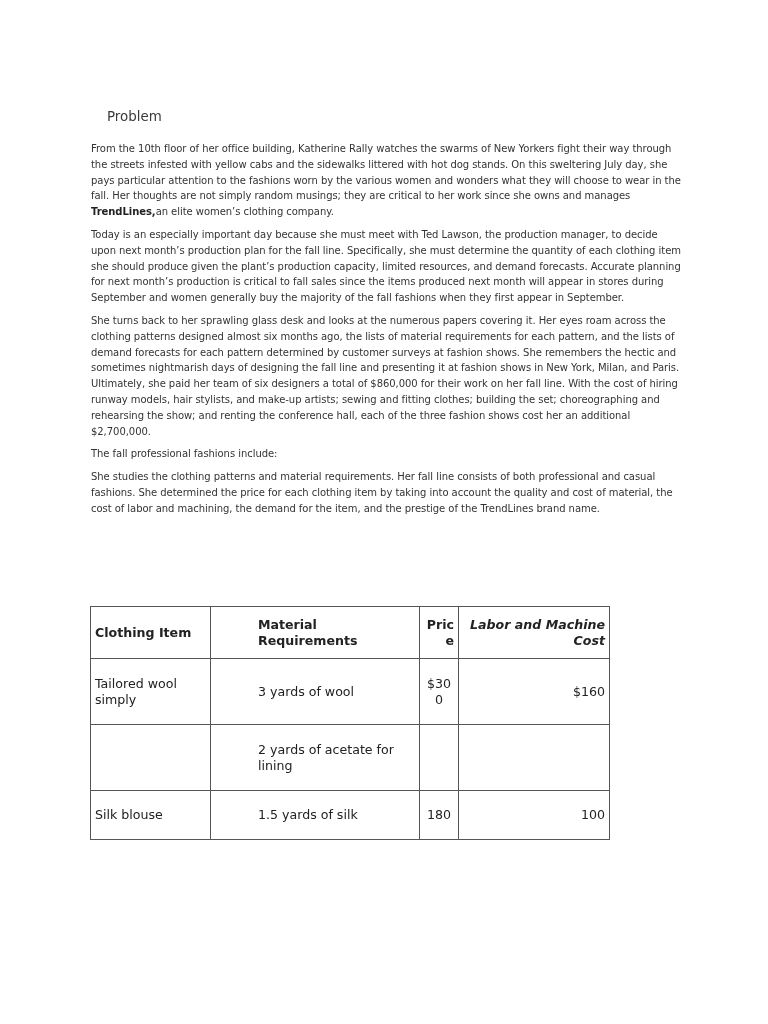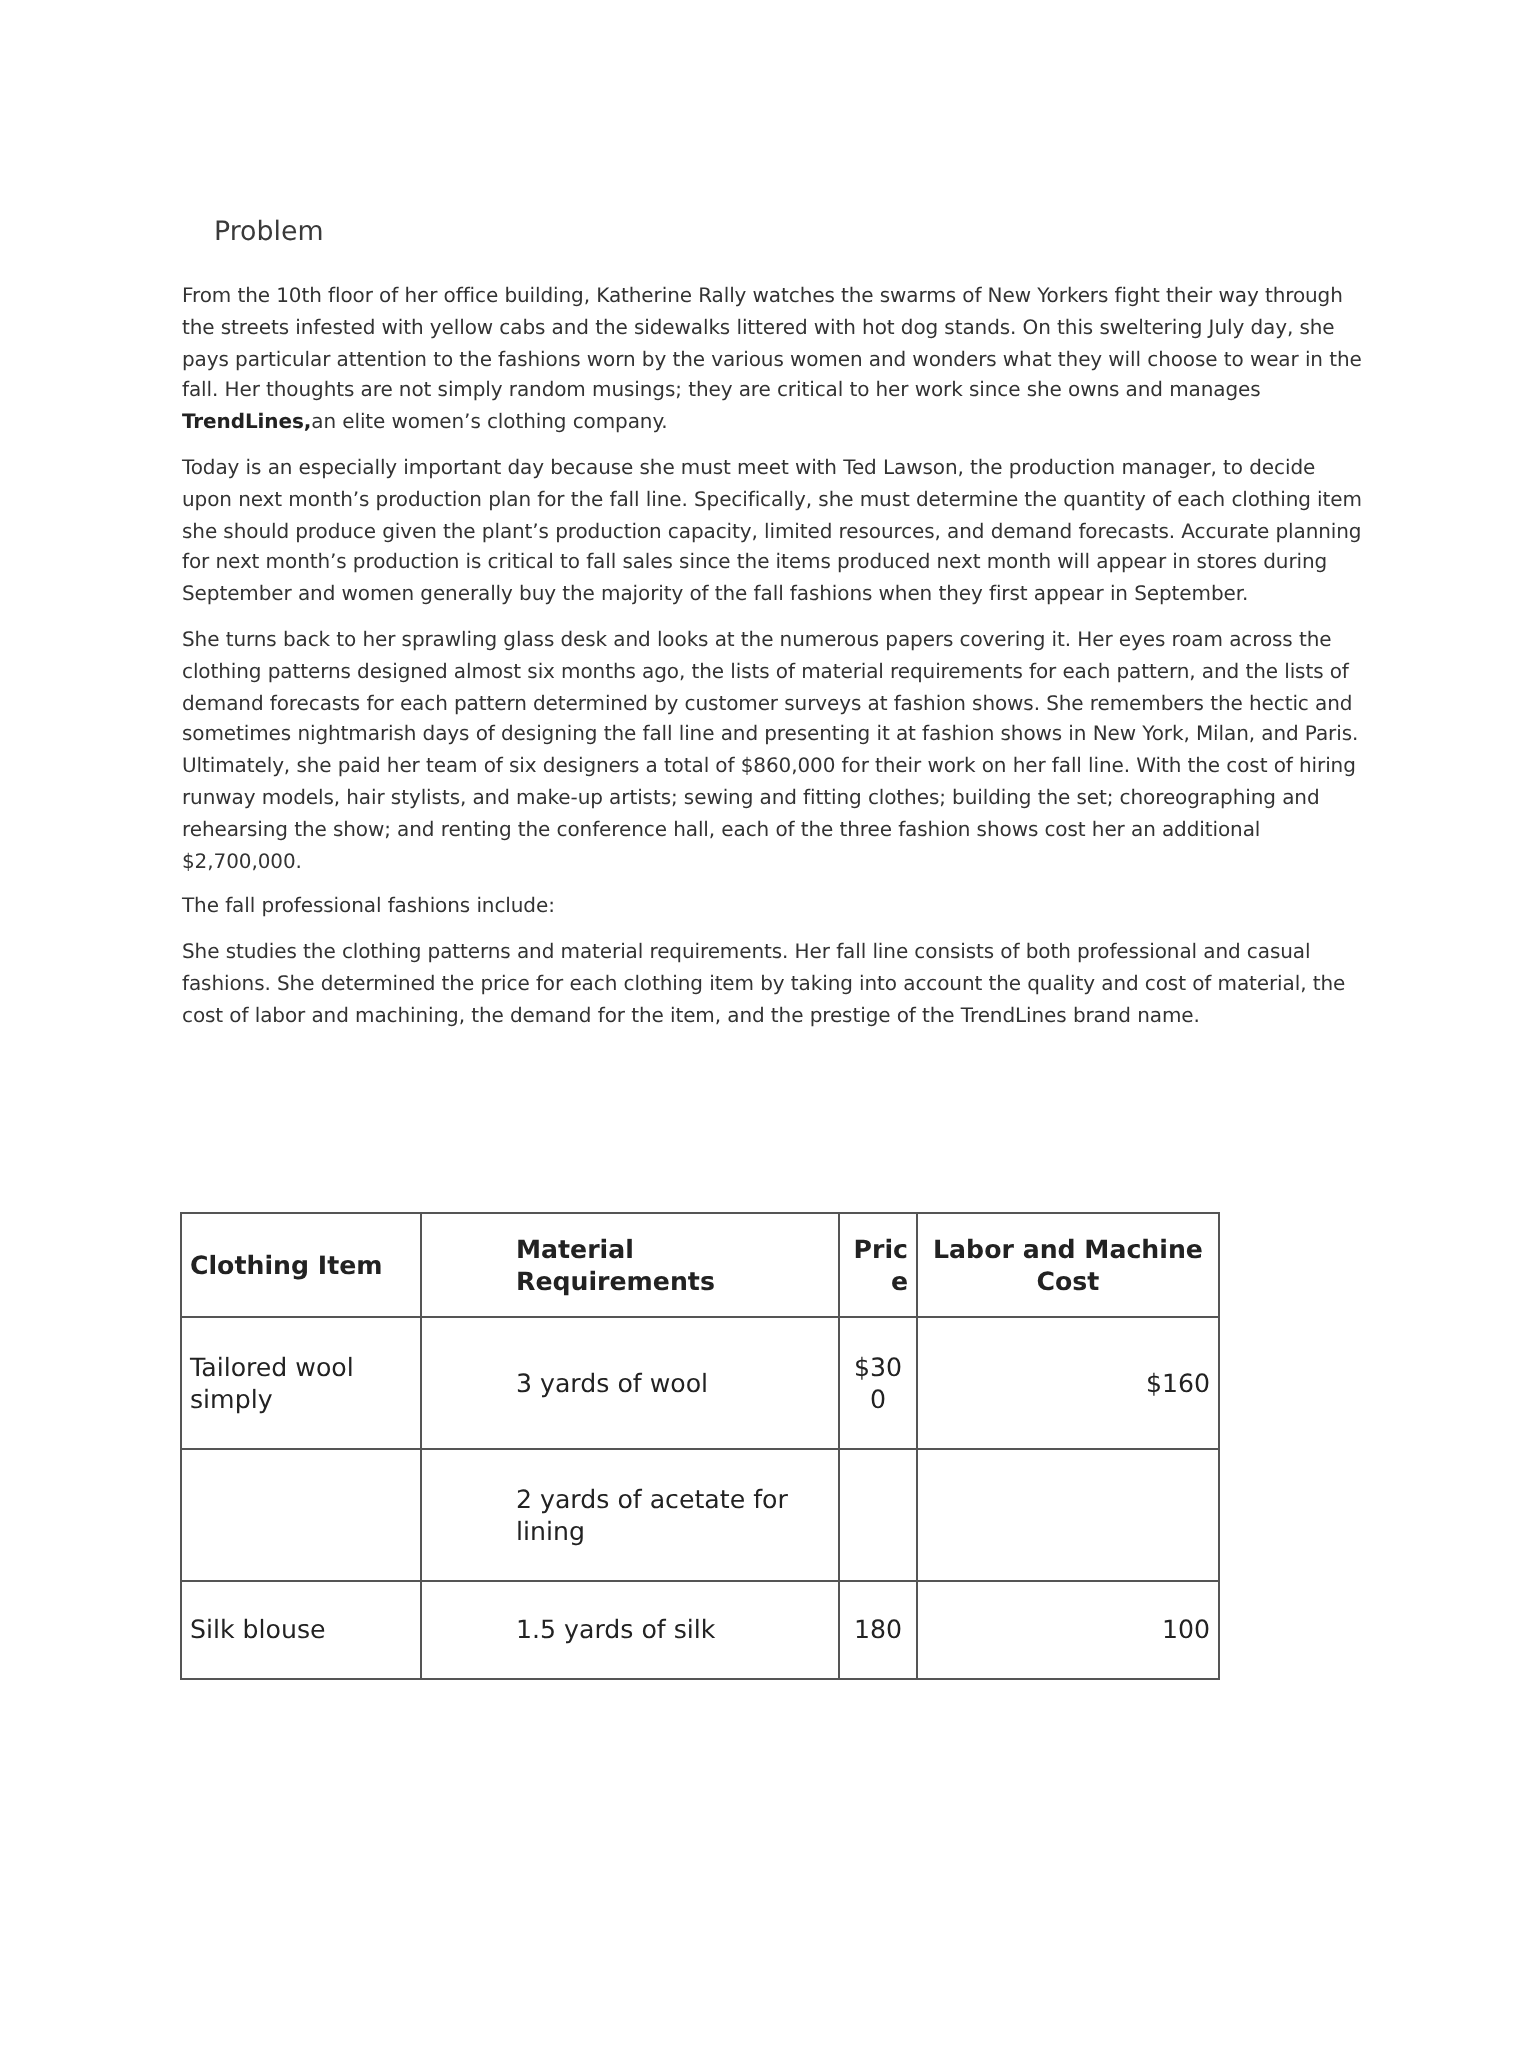--- a/index.html
+++ b/index.html
@@ -57,21 +57,21 @@
     padding: 0 4px;
     vertical-align: middle;
     text-align: left;
   }
   th { font-weight: bold; }
   .c1 { width: 111px; }
   .c2 { width: 157px; padding-left: 47px; }
   .c3 { width: 30px; text-align: center; word-break: break-all; }
   th.c3 { text-align: right; }
   .c4 { width: 142px; text-align: right; }
-  th.c4 { text-align: center; }
+  th.c4 { text-align: right; font-style: italic; }
   tr.h { height: 52px; }
   tr.r1 { height: 66px; }
   tr.r2 { height: 66px; }
   tr.r3 { height: 66px; }
   tr.r4 { height: 49px; }
   td.mat2 { vertical-align: middle; }
 </style>
 </head>
 <body>
 

